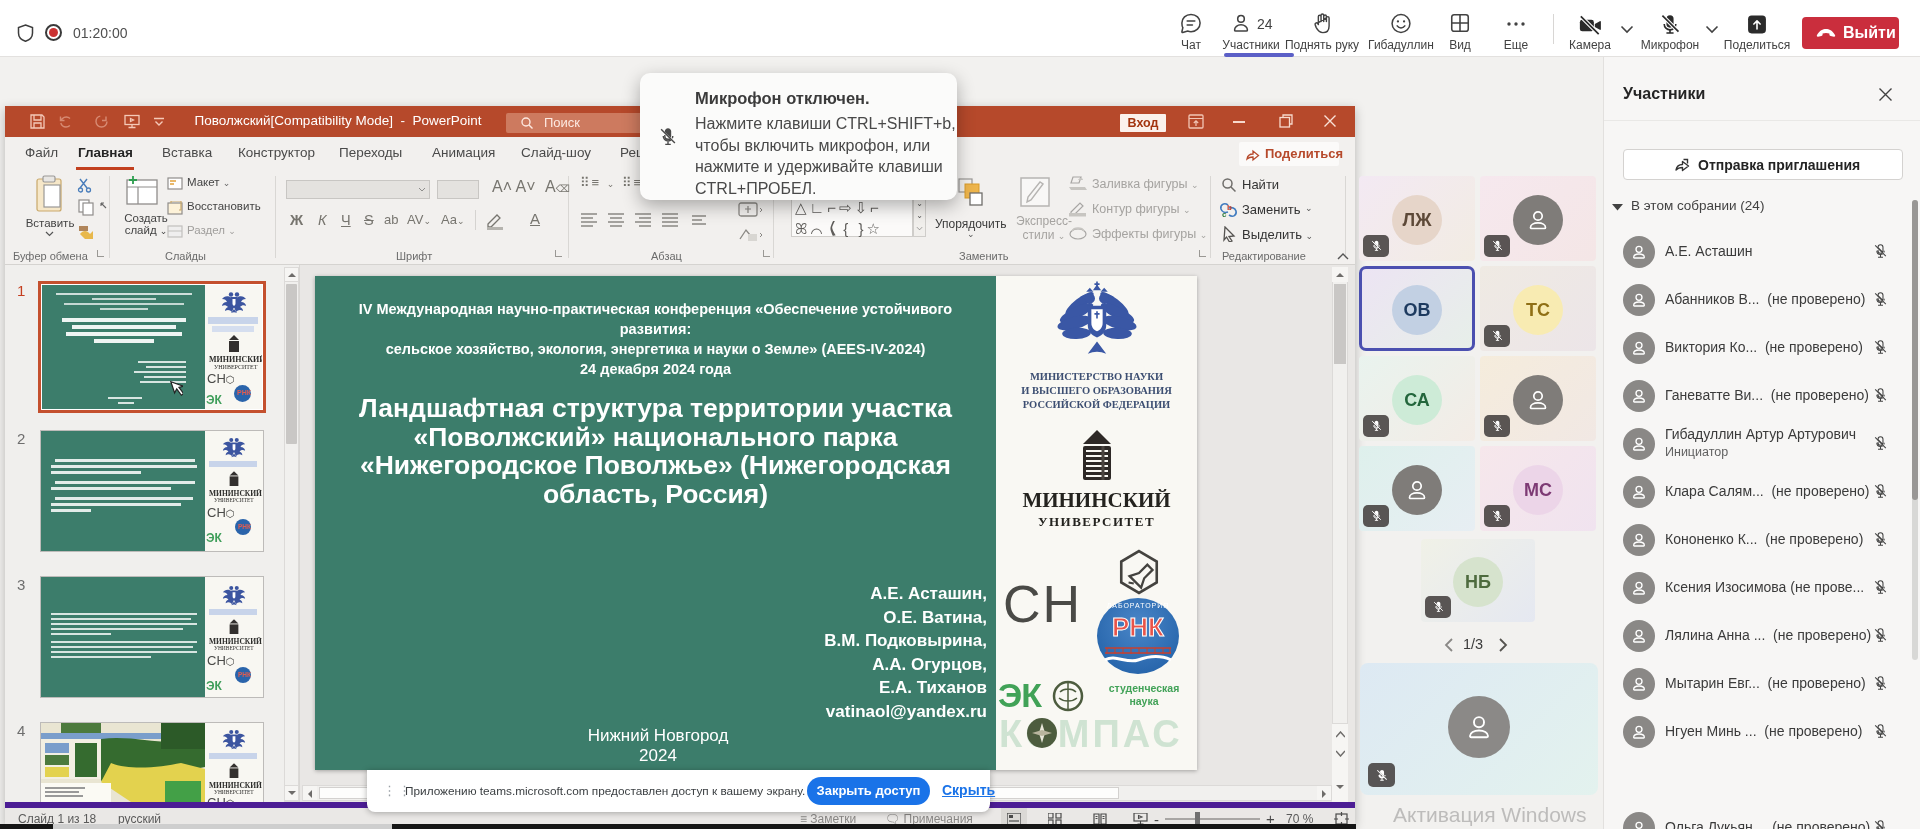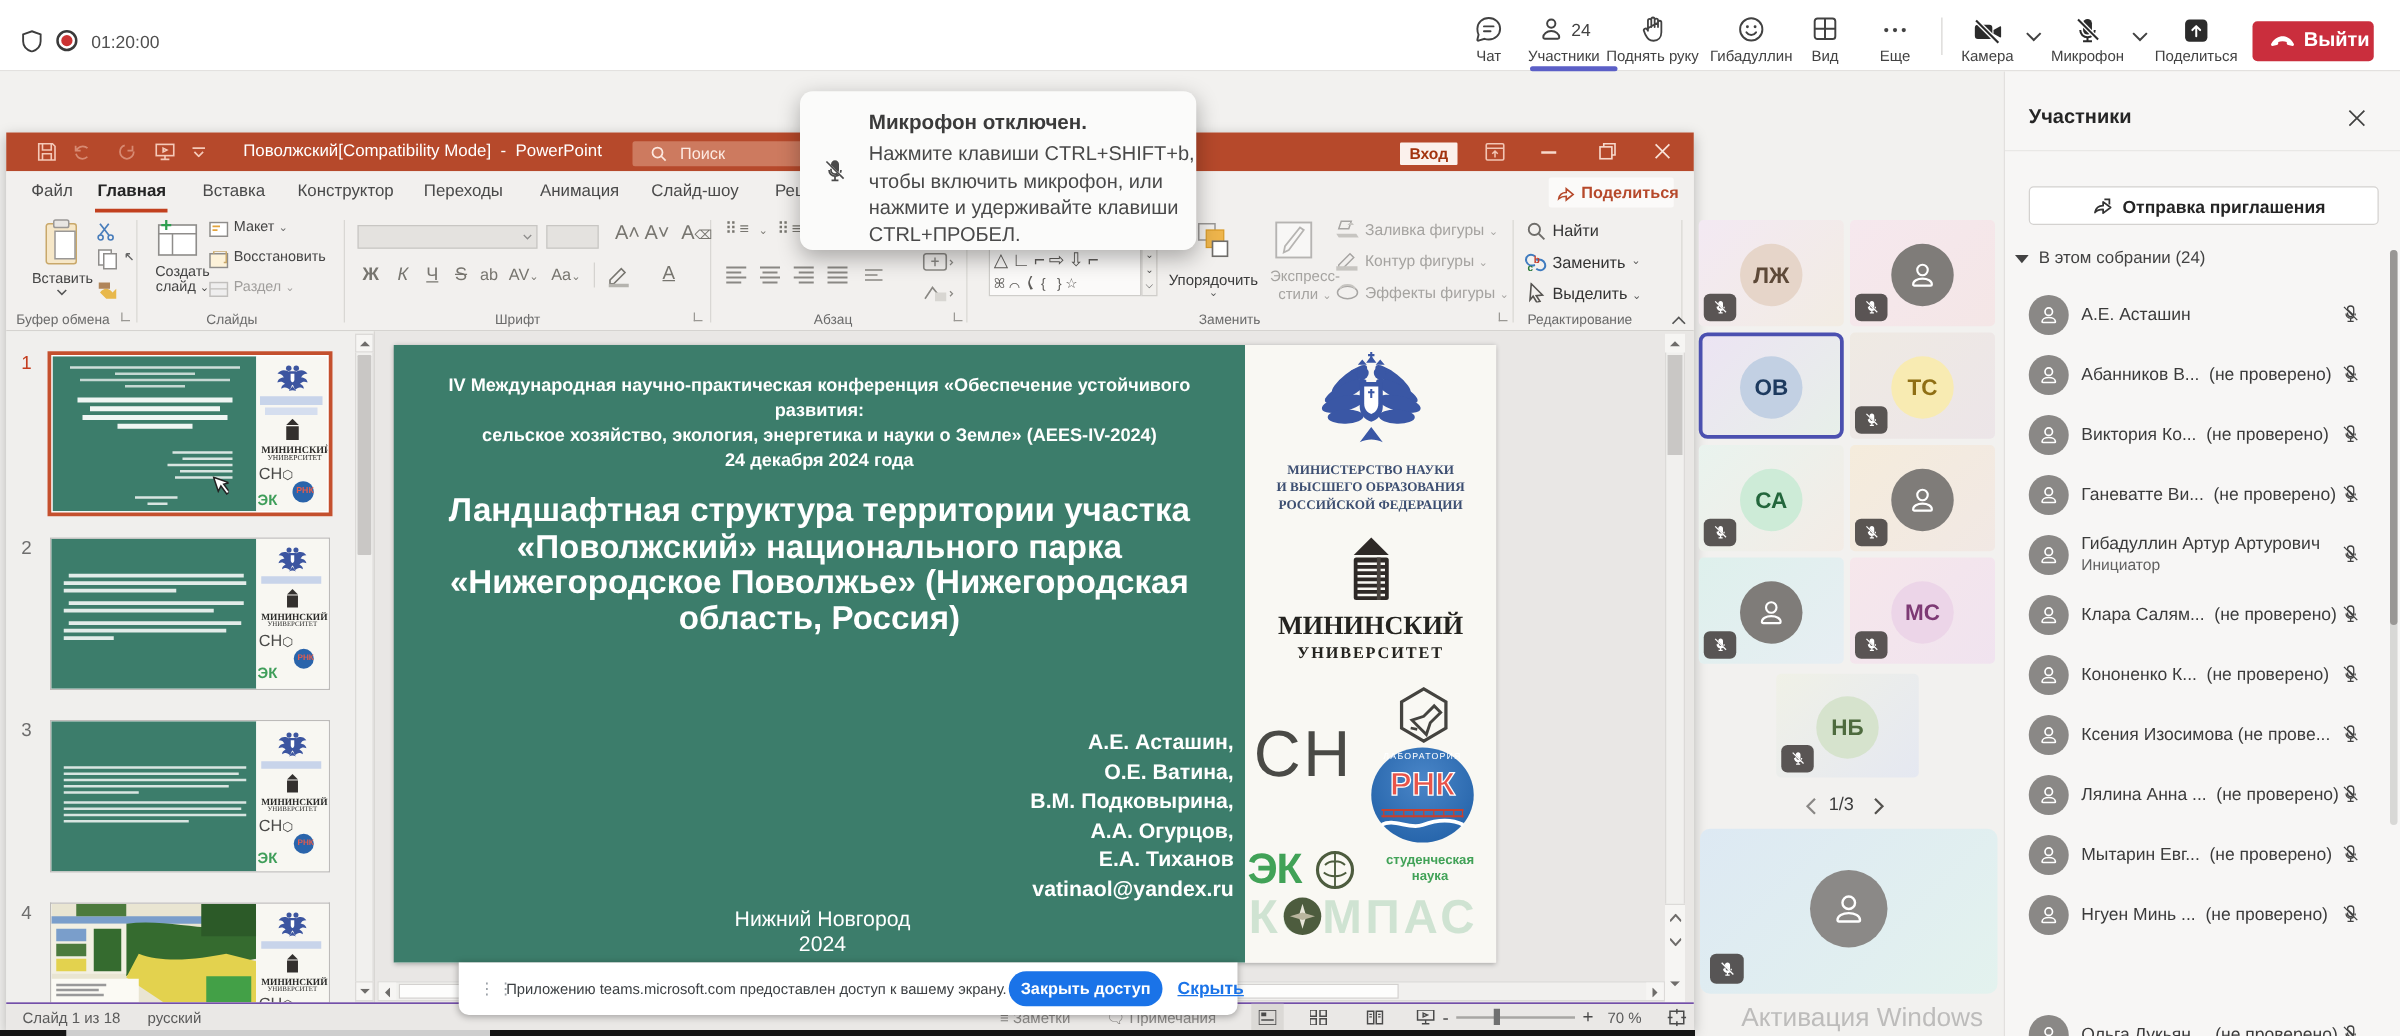--- a/index.html
+++ b/index.html
@@ -15,21 +15,21 @@
 
 #ppt{position:absolute;left:5px;top:106px;width:1350px;height:719px;background:#f1efed;box-shadow:0 3px 10px rgba(0,0,0,.25);}
 #ppt-title{position:absolute;left:0;top:0;width:100%;height:31px;background:#b6492b;color:#fff;}
 #ppt-tabs{position:absolute;left:0;top:31px;width:100%;height:35px;background:#f2f0ee;}
 .tab{position:absolute;top:8px;font-size:13.5px;color:#4a4a4a;white-space:nowrap;}
 #ppt-ribbon{position:absolute;left:0;top:66px;width:100%;height:93px;background:#f2f0ee;border-bottom:1px solid #d5d3d0;}
 .gsep{position:absolute;top:4px;height:82px;width:1px;background:#d9d7d4;}
 .glabel{position:absolute;top:78px;font-size:11px;color:#6b6b6b;white-space:nowrap;}
 #ppt-edit{position:absolute;left:0;top:159px;width:100%;height:537px;background:#e9e7e5;}
 #thumbpane{position:absolute;left:0;top:0;width:295px;height:537px;background:#f0efed;border-right:1px solid #d9d7d4;}
-#statusbar{position:absolute;left:0;top:696px;width:100%;height:23px;background:#eae8e6;border-top:1px solid #4c1d95;font-size:12px;color:#5a5a5a;}
+#statusbar{position:absolute;left:0;top:696px;width:100%;height:23px;background:#eae8e6;border-top:6px solid #4c1d95;font-size:12px;color:#5a5a5a;}
 
 .tile{position:absolute;border-radius:4px;overflow:hidden;}
 .avat{position:absolute;border-radius:50%;display:flex;align-items:center;justify-content:center;font-weight:bold;}
 .micbadge{position:absolute;width:26px;height:22px;background:rgba(68,64,63,.88);border-radius:5px;display:flex;align-items:center;justify-content:center;}
 
 #panel{position:absolute;left:1603px;top:57px;width:317px;height:772px;background:#f7f6f5;border-left:1px solid #e2e0de;}
 .prow{position:absolute;left:19px;width:292px;height:48px;}
 .prow .pav{position:absolute;left:0;top:8px;width:32px;height:32px;border-radius:50%;background:#8a8886;display:flex;align-items:center;justify-content:center;}
 .prow .pname{position:absolute;left:42px;top:15px;font-size:14px;color:#3b3b3b;white-space:nowrap;}
 .prow .pmic{position:absolute;right:24px;top:14px;}
@@ -291,21 +291,21 @@
         <path d="M22 6l2 2-2 2" fill="none" stroke="#8a8884" stroke-width="1"></path>
       </svg>
     <svg class="abs" style="left:733px;top:55px" width="26" height="16" viewBox="0 0 26 16">
         <path d="M2 12l6-9 4 5" fill="none" stroke="#8a8884" stroke-width="1.3"></path>
         <rect x="10" y="7" width="9" height="7" fill="#d8d6d2"></rect>
         <path d="M22 6l2 2-2 2" fill="none" stroke="#8a8884" stroke-width="1"></path>
       </svg>
 
     <div class="abs" style="left:786px;top:25px;width:122px;height:40px;background:#fbfaf9;border:1px solid #cfcdca;"></div>
     <div class="abs" style="left:790px;top:27px;font-size:15px;color:#5f5d5a;letter-spacing:3px;">△∟⌐⇨⇩⌐</div>
-    <div class="abs" style="left:790px;top:45px;font-size:11px;color:#5f5d5a;letter-spacing:3px;">ꕤ⌒〱{ }☆</div>
+    <div class="abs" style="left:790px;top:45px;font-size:15px;color:#5f5d5a;letter-spacing:3px;">ꕤ⌒〱{ }☆</div>
     <div class="abs" style="left:908px;top:25px;width:13px;height:40px;background:#f1efec;border:1px solid #cfcdca;font-size:8px;color:#555;text-align:center;line-height:12px;">⌄<br>⌄<br>⌵</div>
     <svg class="abs" style="left:952px;top:5px" width="28" height="30" viewBox="0 0 28 30">
         <rect x="2" y="2" width="13" height="13" fill="none" stroke="#9a9896" stroke-width="1.2"></rect>
         <rect x="8" y="7" width="14" height="14" fill="#eeb54c" stroke="#d99b28" stroke-width="1"></rect>
         <rect x="13" y="16" width="12" height="12" fill="#fff" stroke="#6f6d6a" stroke-width="1.3"></rect>
       </svg>
     <div class="abs" style="left:930px;top:45px;font-size:12px;color:#3b3b3b;">Упорядочить</div>
     <div class="abs" style="left:962px;top:57px;font-size:9px;color:#555;">⌄</div>
     <svg class="abs" style="left:1014px;top:4px;opacity:.6" width="34" height="34" viewBox="0 0 34 34">
         <rect x="2" y="2" width="28" height="28" fill="#fdfdfc" stroke="#8f8d8b" stroke-width="1.5"></rect>

